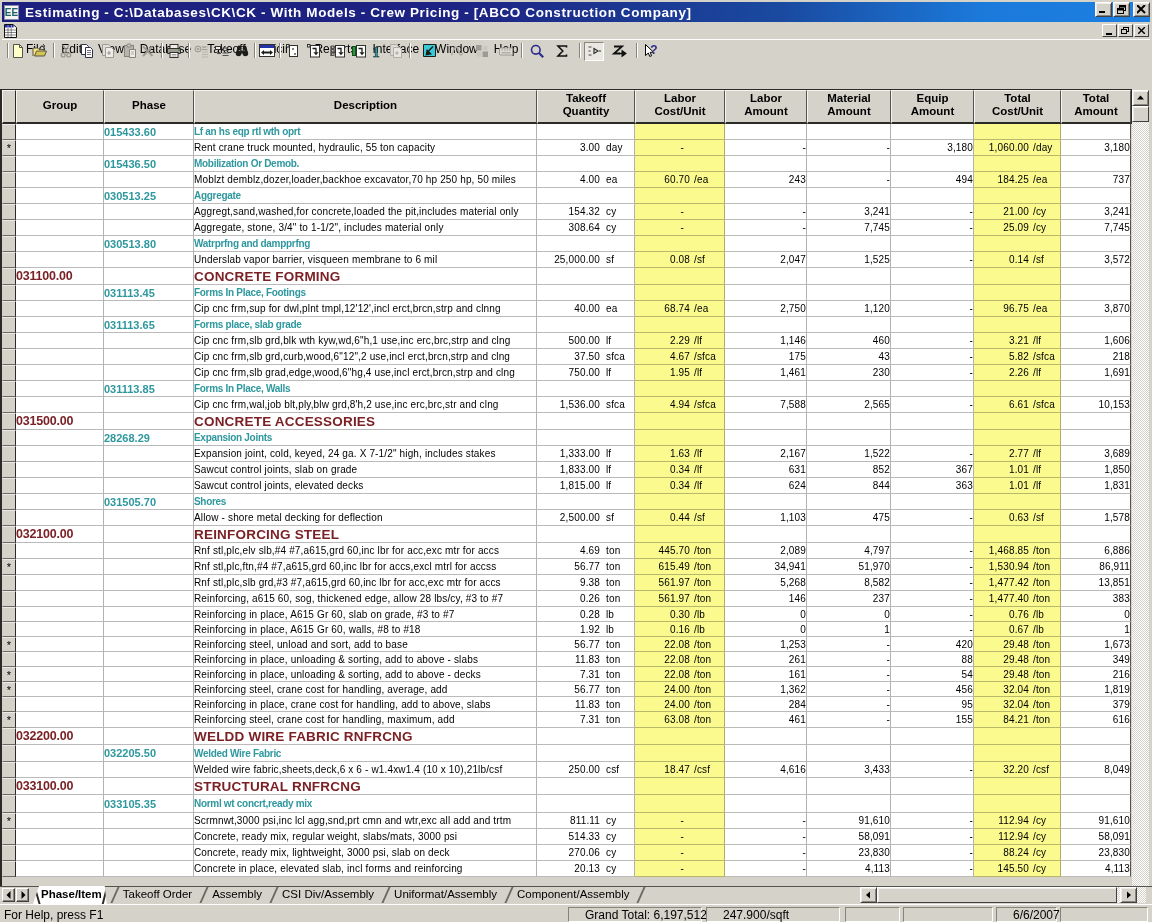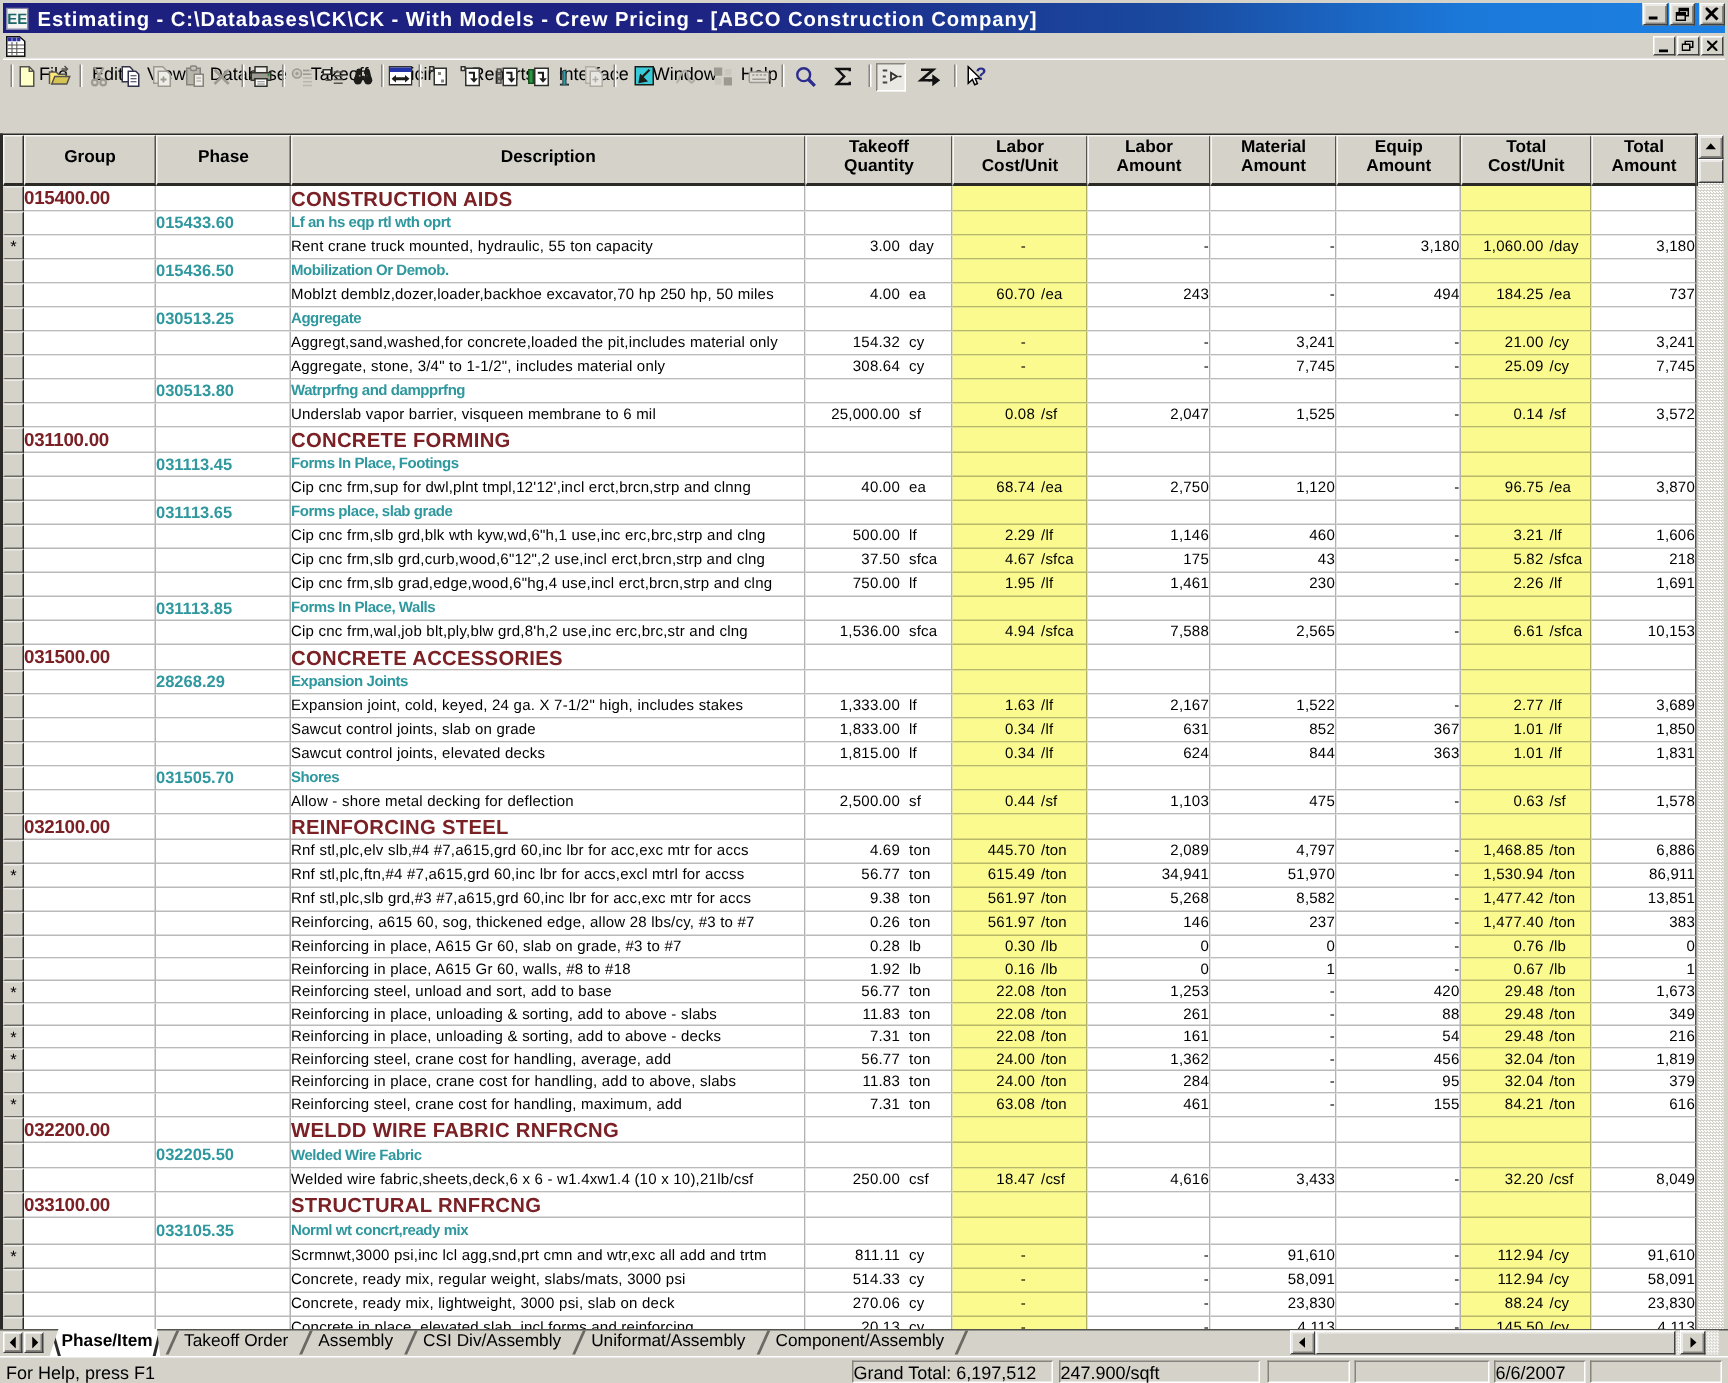--- a/index.html
+++ b/index.html
@@ -73,21 +73,21 @@
 .tab .slant { position:absolute; left:7px; top:1px; width:1.5px; height:16px; background:#6b6963; transform:skewX(-24deg); }
 .tab.active { background:#fff; font-weight:bold; padding:2px 5px 0 8px; z-index:2;
   clip-path:polygon(6px 0, calc(100% - 2px) 0, 100% 100%, 0 100%); }
 .tab.active .la { position:absolute; left:3px; top:-1px; width:1.5px; height:20px; background:#2b2a26; transform:skewX(16deg); }
 .tab.active .ra { position:absolute; right:1px; top:-1px; width:1.5px; height:20px; background:#2b2a26; transform:skewX(-14deg); }
 .hscroll { position:absolute; left:860px; top:1px; width:286px; height:16px; background-image:conic-gradient(#fff 25%,#d5d2ca 0 50%,#fff 0 75%,#d5d2ca 0); background-size:2px 2px; }
 
 .status { position:absolute; left:0; top:904px; width:1152px; height:18px; background:#d5d2ca;
   font-size:12px; color:#000; border-top:1px solid #fff; }
 .panel { position:absolute; top:2px; height:15px; border:1px solid; border-color:#85837c #fff #fff #85837c;
-  padding:0px 0; background:#d5d2ca; line-height:14px; white-space:nowrap; }
+  padding:0px 16px; background:#d5d2ca; line-height:14px; white-space:nowrap; }
 </style></head><body>
 
 <div class="title">
   <svg class="ticon" viewBox="0 0 16 15">
     <rect x="0.5" y="0.5" width="14" height="14" fill="#f4f4f2" stroke="#8888a8"></rect>
     <text x="7.5" y="11" font-size="10" font-weight="bold" fill="#1c6468" text-anchor="middle" font-family="Liberation Sans">EE</text>
   </svg>
   <span class="ttext">Estimating - C:\Databases\CK\CK - With Models - Crew Pricing - [ABCO Construction Company]</span>
 </div>
 <div class="wbtns">
@@ -378,33 +378,20 @@
             <th>Phase</th>
             <th>Description</th>
             <th>Takeoff<br>Quantity</th>
             <th>Labor<br>Cost/Unit</th>
             <th>Labor<br>Amount</th>
             <th>Material<br>Amount</th>
             <th>Equip<br>Amount</th>
             <th>Total<br>Cost/Unit</th>
             <th>Total<br>Amount</th>
 </tr>
-<tr class="rg" style="height:17px">
-            <td class="sel"></td>
-            <td class="cg">015400.00</td>
-            <td class="cp"></td>
-            <td class="cd">CONSTRUCTION AIDS</td>
-            <td class="cq"></td>
-            <td class="cy"></td>
-            <td class="ca"></td>
-            <td class="ca"></td>
-            <td class="ca"></td>
-            <td class="cy"></td>
-            <td class="ca"></td>
-          </tr>
 <tr class="rp" style="height:16px">
             <td class="sel"></td>
             <td class="cg"></td>
             <td class="cp">015433.60</td>
             <td class="cd">Lf an hs eqp rtl wth oprt</td>
             <td class="cq"></td>
             <td class="cy"></td>
             <td class="ca"></td>
             <td class="ca"></td>
             <td class="ca"></td>

